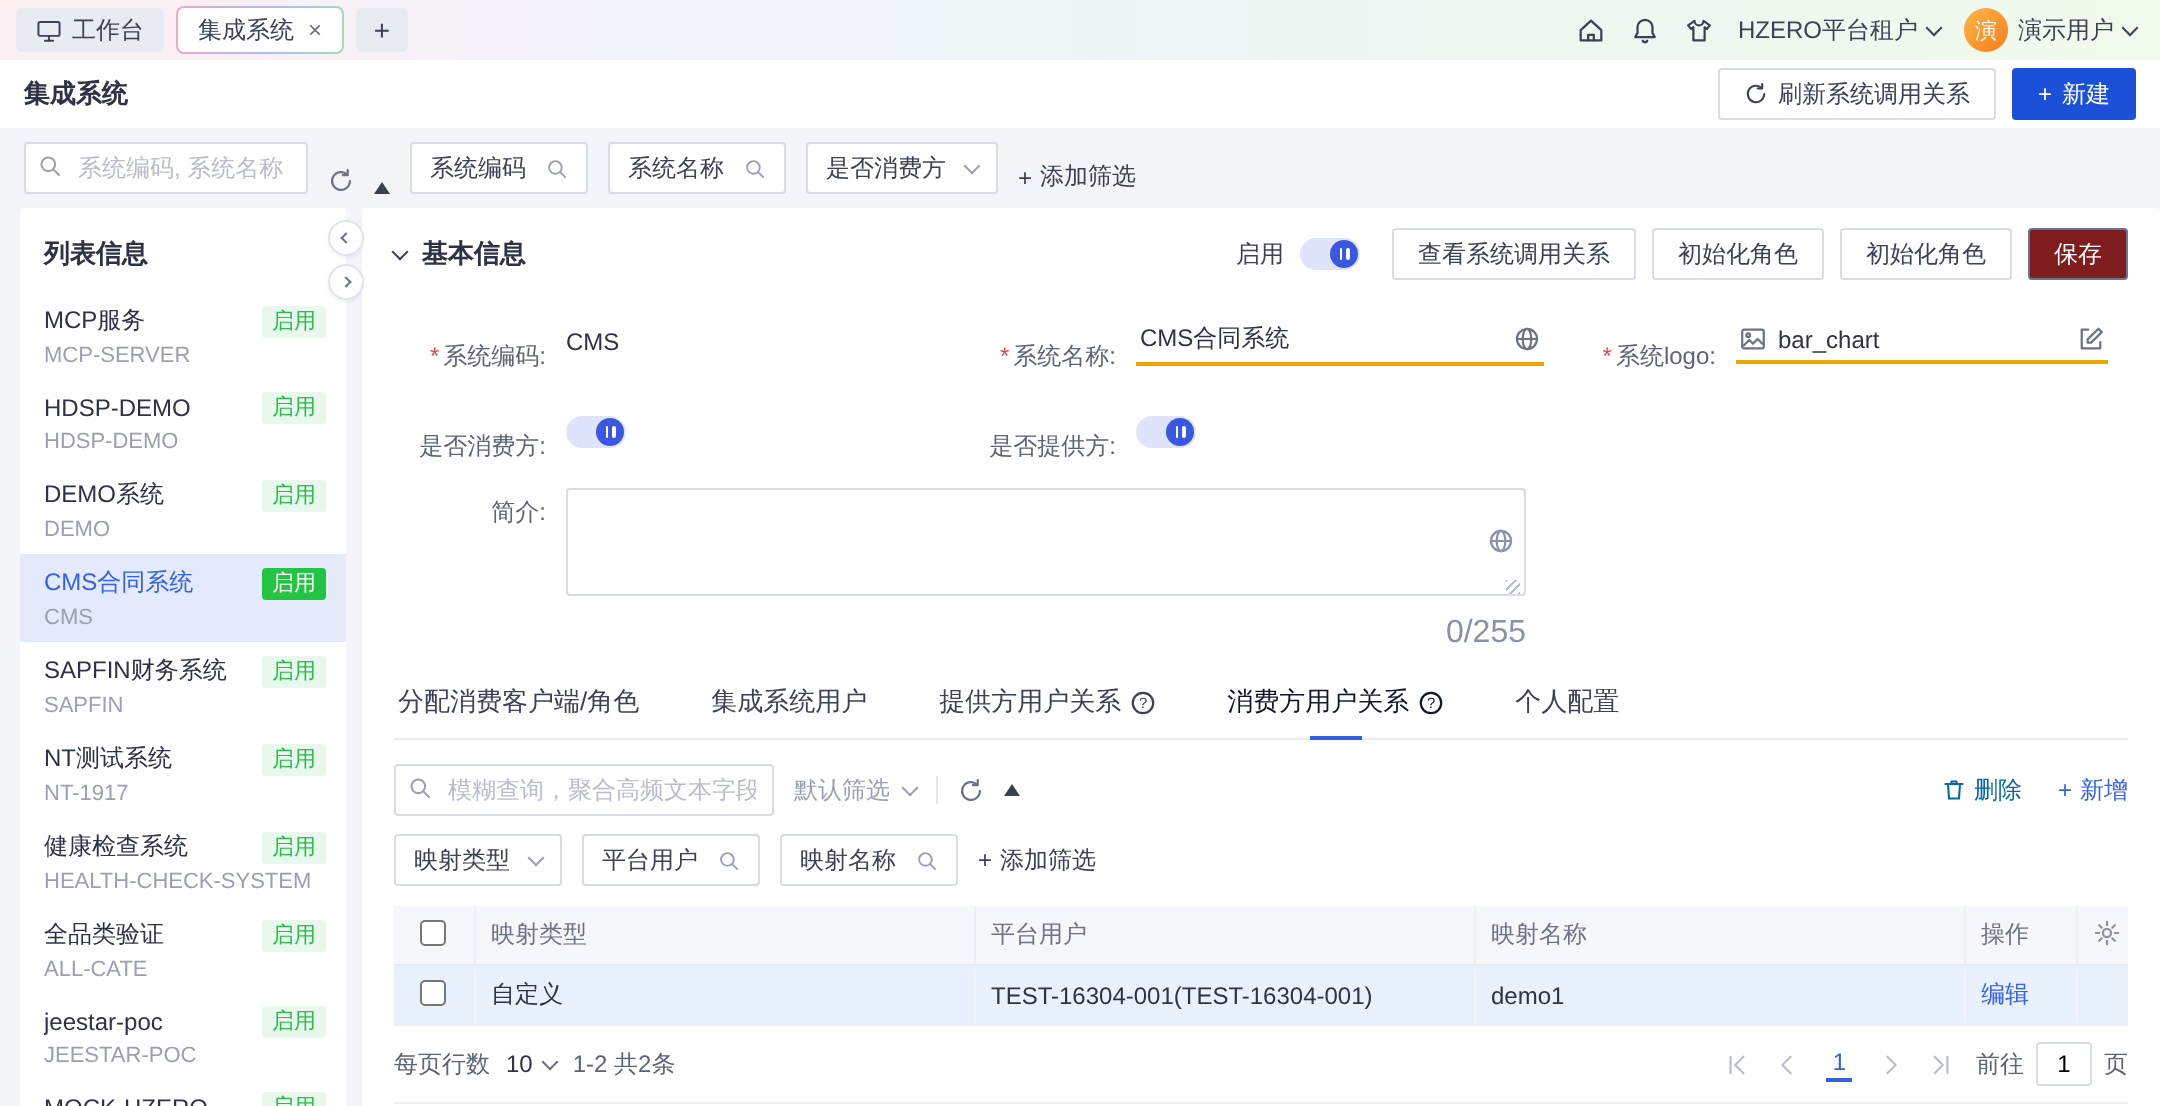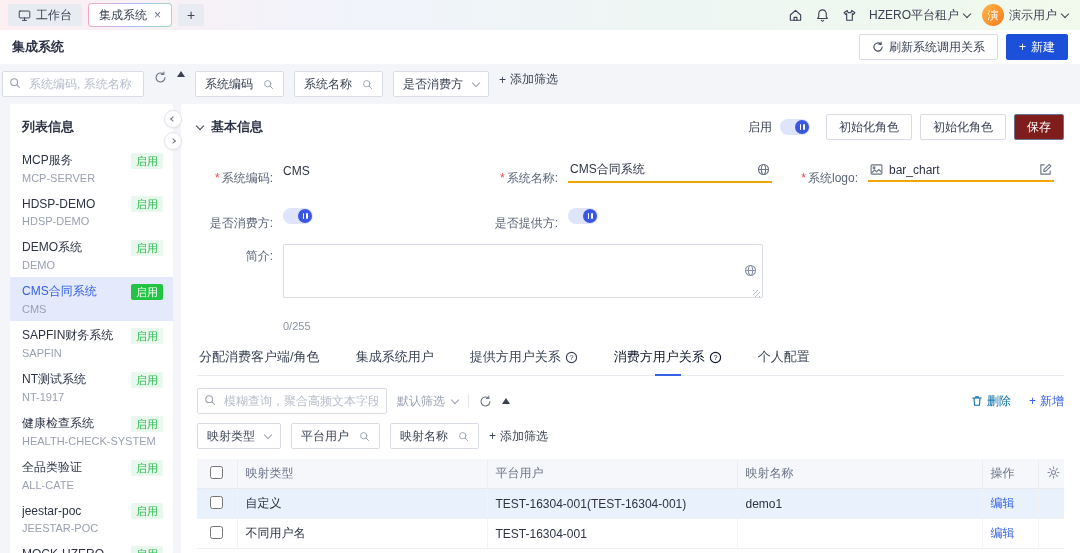--- a/index.html
+++ b/index.html
@@ -31,21 +31,21 @@
   
   .pagehead { height:34px; background:#fff; display:flex; align-items:center; padding:0 12px; }
   .pagehead .title { font-size:13px; font-weight:bold; }
   .ph-right { margin-left:auto; display:flex; gap:8px; }
   .btn { height:26px; display:flex; align-items:center; gap:5px; padding:0 12px; font-size:12px;
          border-radius:2px; border:1px solid #d8dce4; background:#fff; color:#3a4254; cursor:pointer; }
   .btn-primary { background:#1d50d8; border-color:#1d50d8; color:#fff; }
   .btn-save { background:#7f1d1d; border-color:#6a7691; color:#fff; }
 
   
-  .filterbar { display:flex; align-items:flex-start; gap:10px; padding:7px 2px; }
+  .filterbar { display:flex; align-items:flex-end; gap:10px; padding:7px 12px; }
   .searchbox { position:relative; }
   .searchbox input { height:26px; border:1px solid #d8dce4; border-radius:2px; background:#fff;
                      font-size:12px; padding:0 8px 0 26px; color:#2d3345; outline:none; }
   .searchbox input::placeholder { color:#b7bdca; }
   .searchbox .mag { position:absolute; left:7px; top:6px; color:#9aa1b0; }
   .chip { height:26px; background:#fff; border:1px solid #d8dce4; border-radius:2px; display:flex;
           align-items:center; gap:10px; padding:0 9px; font-size:12px; color:#3a4254; }
   .chip .sub { color:#9aa1b0; }
   .addfilter { display:flex; align-items:center; gap:4px; font-size:12px; color:#39404f; }
   .icon-gray { color:#6b7386; }
@@ -86,21 +86,21 @@
   .req { color:#e5484d; margin-right:2px; }
   .fvalue { color:#2d3345; }
   .uline { flex:1; display:flex; align-items:center; gap:6px; border-bottom:2px solid #f0a600; padding:3px 2px; margin-right:10px; }
   .uline .grow { flex:1; }
   .intro-field { grid-column:1 / 3; display:flex; align-items:flex-start; }
   .tawrap { position:relative; width:480px; }
   .tawrap textarea { width:480px; height:54px; border:1px solid #d8dce4; border-radius:2px; resize:none; outline:none; padding:6px 22px 6px 8px; font-size:12px; }
   .tawrap .globe-abs { position:absolute; right:6px; top:20px; color:#8a93a6; }
   .tawrap::after { content:""; position:absolute; right:3px; bottom:4px; width:7px; height:7px;
                    background:repeating-linear-gradient(135deg,#b9bfcc 0 1px,transparent 1px 3px); }
-  .counter { text-align:left; font-size:11px; color:#8a93a6; margin-top:19px; }
+  .counter { text-align:right; font-size:16px; color:#8a93a6; margin-top:7px; }
 
   
   .dtabs { margin-top:16px; display:flex; gap:32px; border-bottom:1px solid #e9ebf1; font-size:13px; }
   .dtab { position:relative; padding:0 2px 9px; color:#3a4254; display:flex; align-items:center; gap:4px; cursor:pointer; }
   .dtab.active { color:#0f172a; }
   .dtab.active::after { content:""; position:absolute; left:50%; transform:translateX(-50%); bottom:-1px; width:26px; height:2px; background:#3461e6; }
 
   
   .ttoolbar { margin-top:12px; display:flex; align-items:center; gap:10px; font-size:12px; }
   .faux-select { display:flex; align-items:center; gap:7px; color:#9aa1b0; }
@@ -340,20 +340,21 @@
       <div class="sec-right">
         <span class="enable-wrap">
           <span>启用</span>
           <span class="switch">
               <span class="knob">
                 <i></i>
                 <i></i>
               </span>
             </span>
         </span>
+        <button class="btn">查看系统调用关系</button>
         <button class="btn">初始化角色</button>
         <button class="btn">初始化角色</button>
         <button class="btn btn-save">保存</button>
       </div>
     </div>
 
     <div class="formgrid">
       <div class="field">
         <span class="flabel"><span class="req">*</span><span>系统编码</span>:</span>
         <span class="fvalue">CMS</span>
@@ -553,28 +554,20 @@
       </thead>
       <tbody>
         <tr class="rowsel">
           <td class="cell-center"><input type="checkbox" style=""></td>
           <td>自定义</td>
           <td>TEST-16304-001(TEST-16304-001)</td>
           <td>demo1</td>
           <td><span class="edit-link">编辑</span></td>
           <td></td>
         </tr>
-        <tr>
-          <td class="cell-center"><input type="checkbox" style=""></td>
-          <td>不同用户名</td>
-          <td>TEST-16304-001</td>
-          <td></td>
-          <td><span class="edit-link">编辑</span></td>
-          <td></td>
-        </tr>
       </tbody>
     </table>
 
     <div class="pager">
       <span>每页行数</span>
       <span class="psize">
         <span>10</span>
         <i class="cv cv-down icon-gray"></i>
       </span>
       <span>1-2 共2条</span>

